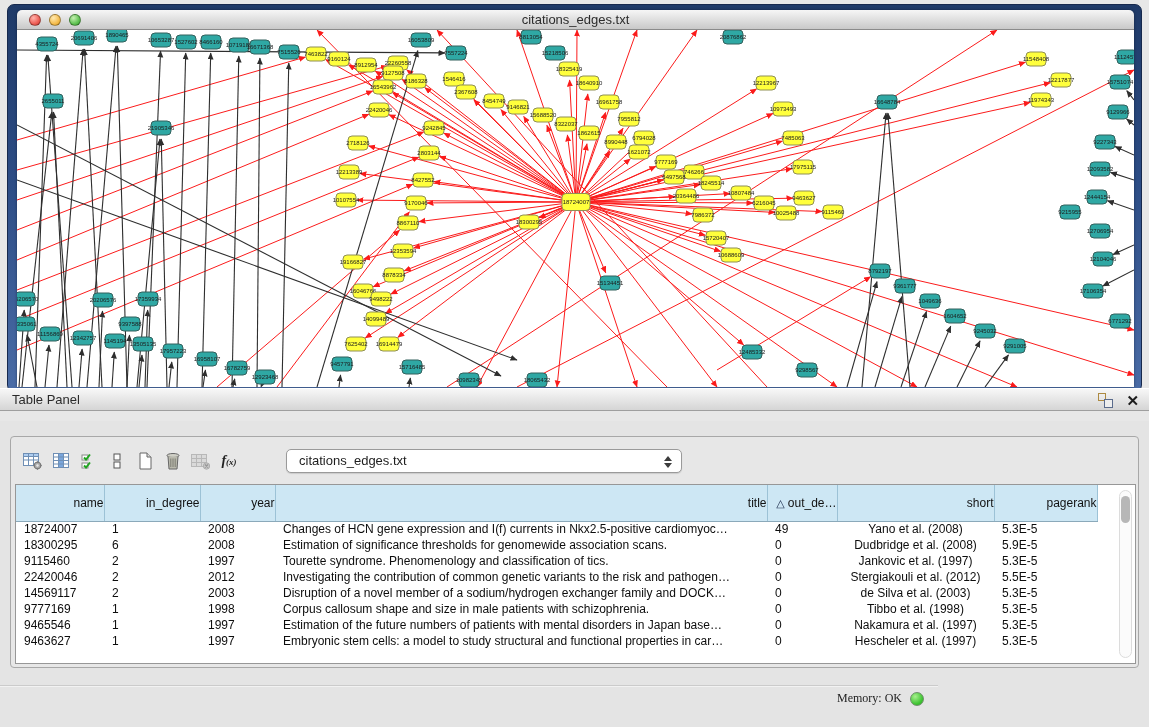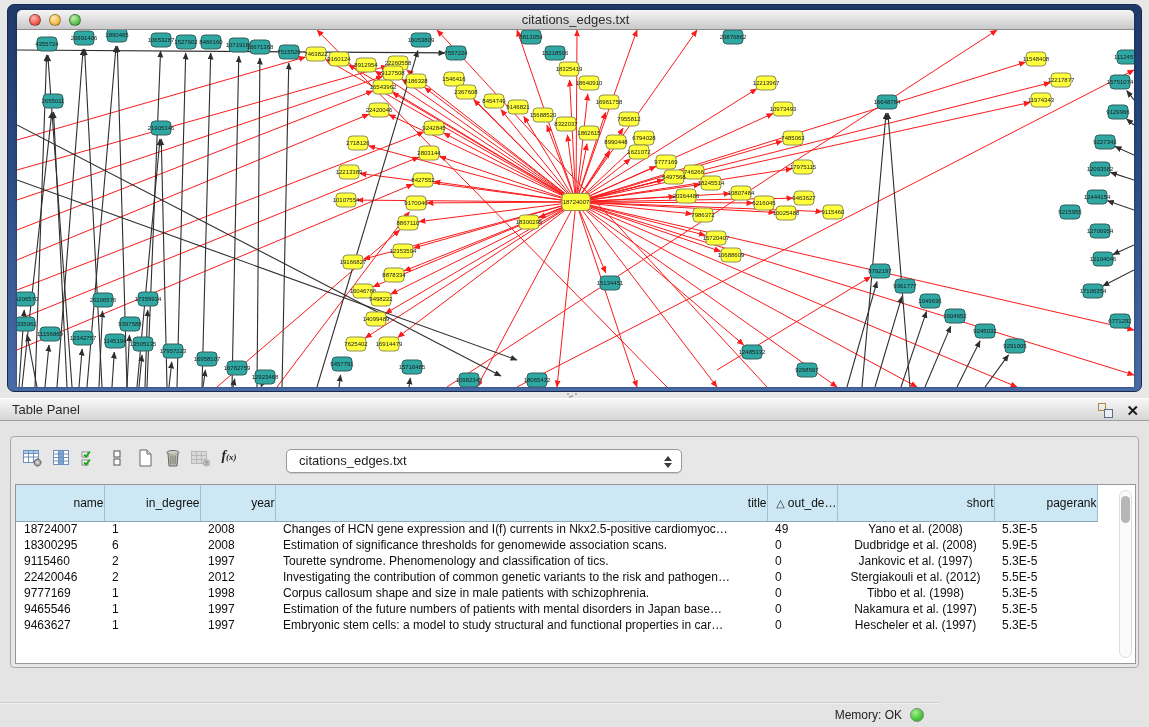--- a/index.html
+++ b/index.html
@@ -23,35 +23,35 @@
   .light.yellow { background:radial-gradient(circle at 35% 30%, #ffe9b0, #f5bd4f 60%, #d99a1e); }
   .light.green  { background:radial-gradient(circle at 35% 30%, #c6f0b2, #61c354 60%, #3a9c2e); }
   .net-canvas { position:relative; width:1117px; height:357px; background:#ffffff; overflow:hidden; }
   .net-canvas svg { position:absolute; left:0; top:0; }
 
   
   .split-grip { position:absolute; left:567px; top:393px; width:14px; height:5px; }
   .split-grip i { position:absolute; width:2px; height:2px; background:#9a9a9a; border-radius:1px; }
 
   
-  .panel-titlebar { position:absolute; left:0; top:398px; width:1149px; height:23px;
+  .panel-titlebar { position:absolute; left:0; top:388px; width:1149px; height:23px;
     background:linear-gradient(#f7f7f7,#d5d5d5); border-top:1px solid #ffffff; border-bottom:1px solid #9e9e9e; }
   .panel-titlebar .ptitle { position:absolute; left:12px; top:0; line-height:22px; font-size:13px; color:#2b2b2b; }
   .float-icon { position:absolute; right:36px; top:4px; width:15px; height:15px; cursor:pointer; }
   .float-icon .sq1 { position:absolute; left:0; top:0; width:8px; height:8px; border:1.5px solid #ad8a41; }
   .float-icon .sq2 { position:absolute; right:0; bottom:0; width:9px; height:9px; border:1.5px solid #5a6b8c; background:#eee; }
   .panel-close { position:absolute; right:10px; top:1px; font-size:15px; font-weight:700; color:#1c1c1c;
     line-height:22px; cursor:pointer; }
 
   .panel-body { position:absolute; left:0; top:421px; width:1149px; height:306px; background:#e4e4e4; }
   .content-box { position:absolute; left:10px; top:15px; width:1129px; height:232px;
     background:#e7e7e7; border:1px solid #a8a8a8; border-radius:4px; }
 
   .toolbar { position:absolute; left:8px; top:10px; height:28px; display:flex; align-items:center; }
-  .tb-btn { width:28px; height:26px; display:flex; align-items:flex-start; justify-content:center;
+  .tb-btn { width:28px; height:26px; display:flex; align-items:center; justify-content:center;
     background:transparent; border:none; cursor:pointer; }
   .tb-btn.disabled { opacity:.9; }
   .fx { font-family:"Liberation Serif", serif; font-style:italic; font-weight:700; font-size:14px; color:#222; }
   .fx small { font-size:9px; font-weight:700; }
 
   .dropdown { position:absolute; left:275px; top:12px; width:396px; height:24px; background:#ffffff;
     border:1px solid #9a9a9a; border-radius:5px; box-shadow:inset 0 1px 0 #fff, 0 1px 1px rgba(0,0,0,.12);
     font-size:13px; color:#1d1d1d; line-height:22px; padding-left:12px; cursor:pointer; }
   .dropdown .steppers { position:absolute; right:9px; top:3px; width:9px; height:18px;
     display:flex; flex-direction:column; align-items:center; justify-content:center; color:#3c3c3c; }
@@ -73,22 +73,22 @@
   .vscroll .thumb { position:absolute; left:1px; top:5px; width:9px; height:27px; background:#b7b7b7; border-radius:5px; }
 
   .tabs { position:absolute; left:50%; transform:translateX(-50%); top:253px; height:22px; display:flex;
     border:1px solid #8d8d8d; border-radius:5px; overflow:hidden; background:#ffffff;
     box-shadow:0 1px 1px rgba(0,0,0,.15); }
   .tabs .seg { padding:0 15px; line-height:20px; font-size:13px; color:#1b1b1b;
     background:linear-gradient(#ffffff,#f1f1f1); border-left:1px solid #bdbdbd; cursor:pointer; }
   .tabs .seg:first-child { border-left:none; }
   .tabs .seg.sel { background:linear-gradient(#6d6d6d,#7e7e7e); color:#f3f3f3; }
 
-  .status-bar { position:absolute; left:0; top:281px; width:938px; height:25px;
-    border-top:1px solid #cbcbcb; box-shadow:inset 0 1px 0 #f2f2f2; }
+  .status-bar { position:absolute; left:0; top:264px; width:938px; height:25px;
+    border-top:1px solid #cbcbcb; box-shadow:inset 0 1px 0 #f2f2f2;font-family:Liberation Serif, serif; }
   .status-right { position:absolute; right:14px; top:5px; display:flex; align-items:center; gap:8px; }
   .status-right .mem { font-size:12px; color:#222; }
   .mem-dot { width:14px; height:14px; border-radius:50%; border:1px solid #6f8f6a;
     background:radial-gradient(circle at 35% 30%, #a8f08e, #3ec432 65%, #2da224); }
 </style>
 </head>
 <body>
 
 <div class="screen">
 
@@ -854,20 +854,29 @@
               <tr>
                 <td>22420046</td>
                 <td>2</td>
                 <td>2012</td>
                 <td>Investigating the contribution of common genetic variants to the risk and pathogen…</td>
                 <td>0</td>
                 <td class="c-center">Stergiakouli et al. (2012)</td>
                 <td>5.5E-5</td>
               </tr>
               <tr>
+                <td>14569117</td>
+                <td>2</td>
+                <td>2003</td>
+                <td>Disruption of a novel member of a sodium/hydrogen exchanger family and DOCK…</td>
+                <td>0</td>
+                <td class="c-center">de Silva et al. (2003)</td>
+                <td>5.3E-5</td>
+              </tr>
+              <tr>
                 <td>9777169</td>
                 <td>1</td>
                 <td>1998</td>
                 <td>Corpus callosum shape and size in male patients with schizophrenia.</td>
                 <td>0</td>
                 <td class="c-center">Tibbo et al. (1998)</td>
                 <td>5.3E-5</td>
               </tr>
               <tr>
                 <td>9465546</td>

